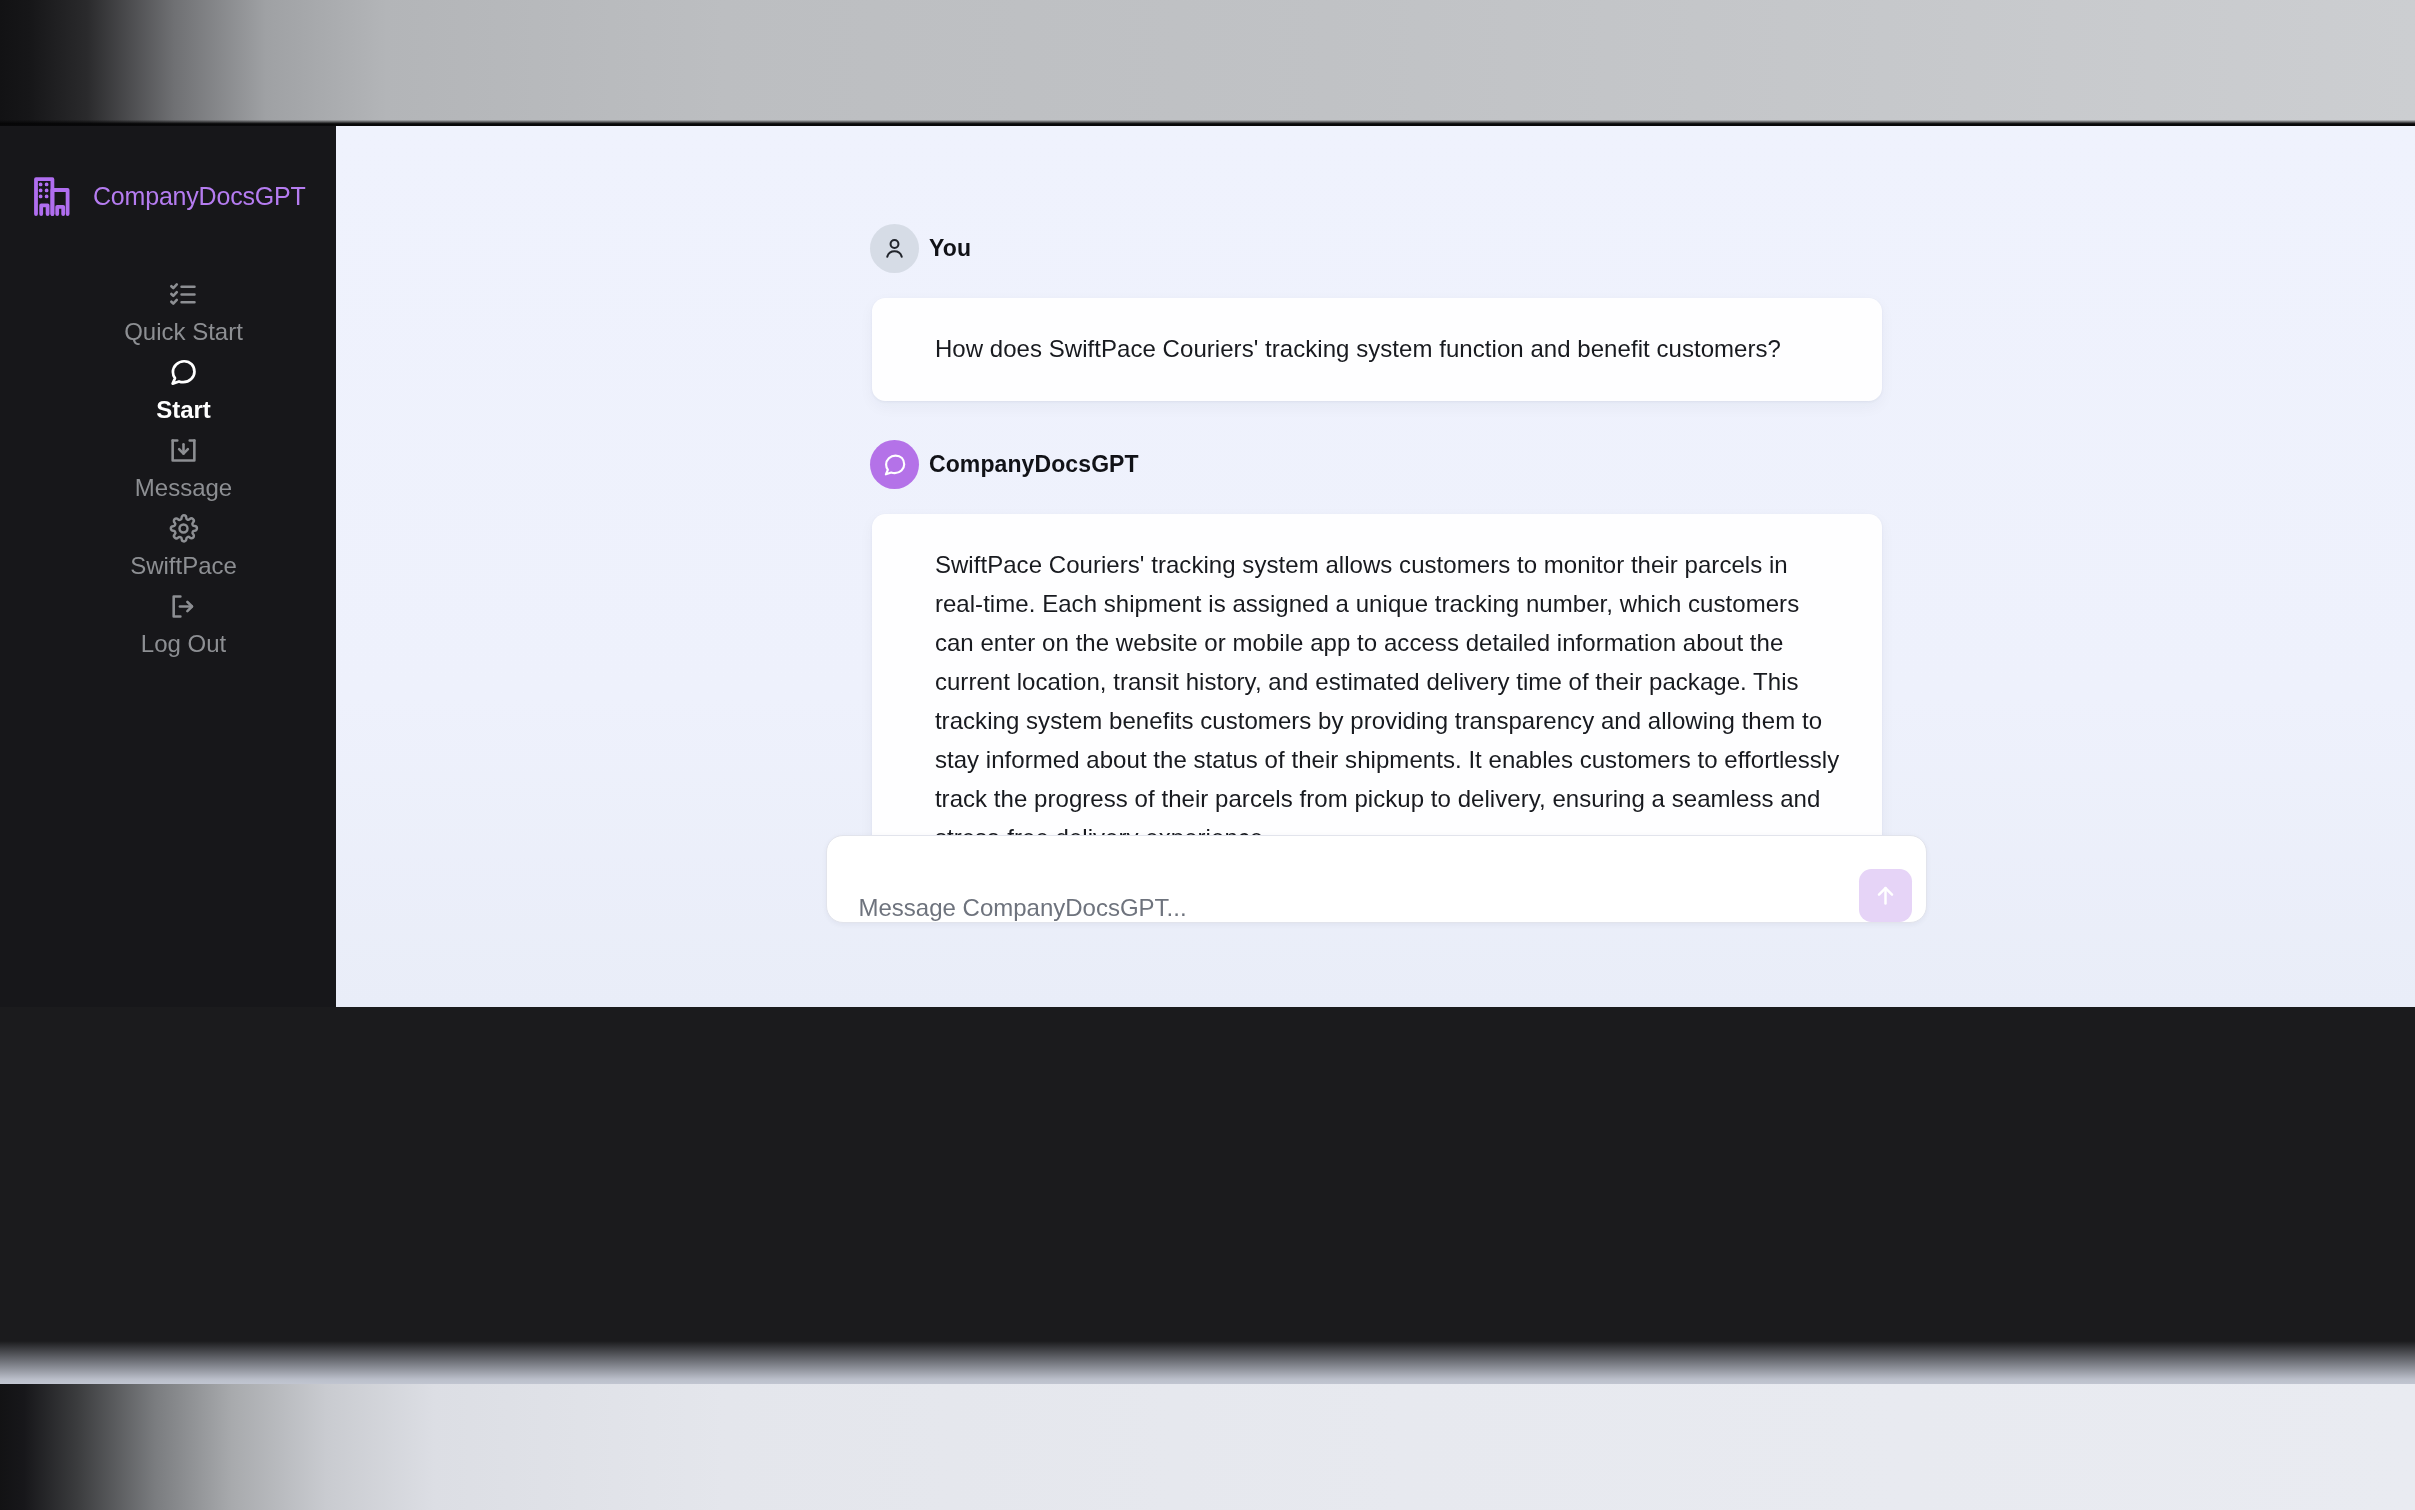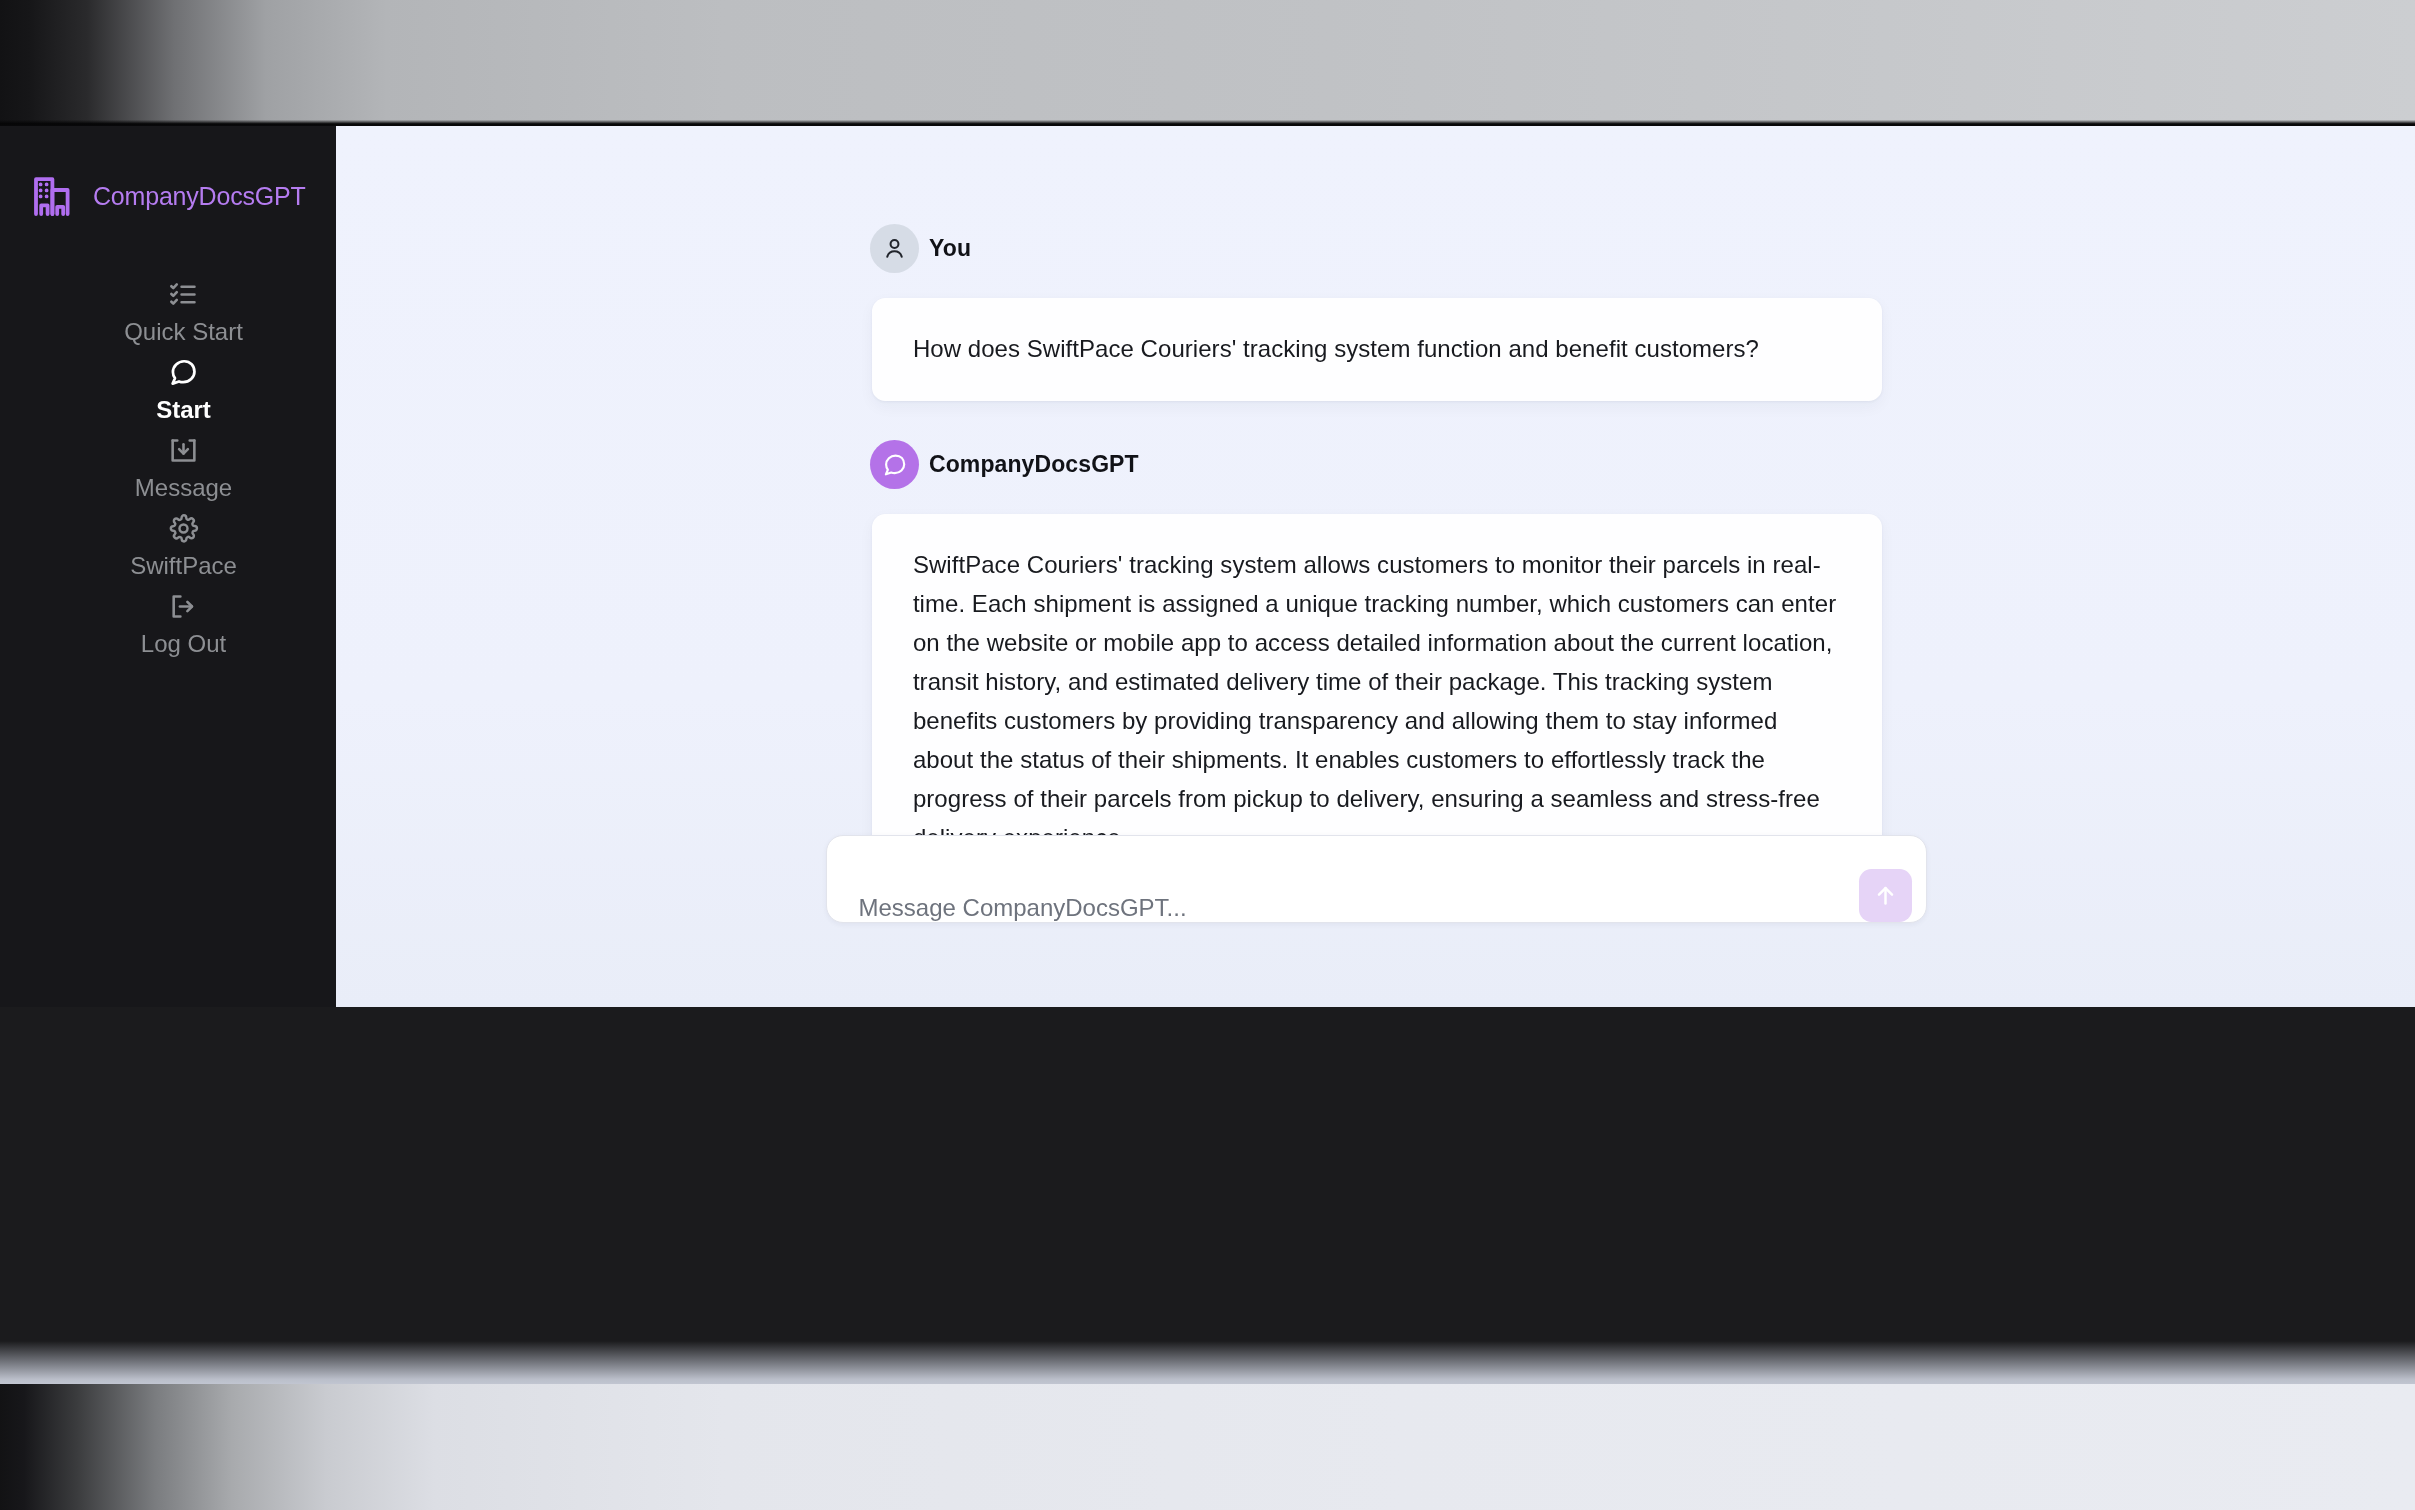--- a/index.html
+++ b/index.html
@@ -119,20 +119,21 @@
     box-shadow: 0 1px 2.9px rgba(30,40,80,0.055), 0 5.7px 15px rgba(30,40,80,0.045);
     padding: 31px 41px 33px 41px;
     margin-left: 1.9px;
     width: 1010px;
   }
   .bubble p {
     font-size: 24px;
     line-height: 39px;
     color: #181a1f;
     letter-spacing: 0.05px;
+    margin-left: 22px;
   }
 
   
   .composer-wrap {
     position: absolute;
     left: 0; right: 0;
     bottom: 84px;
     display: flex; justify-content: center;
   }
   .composer {

